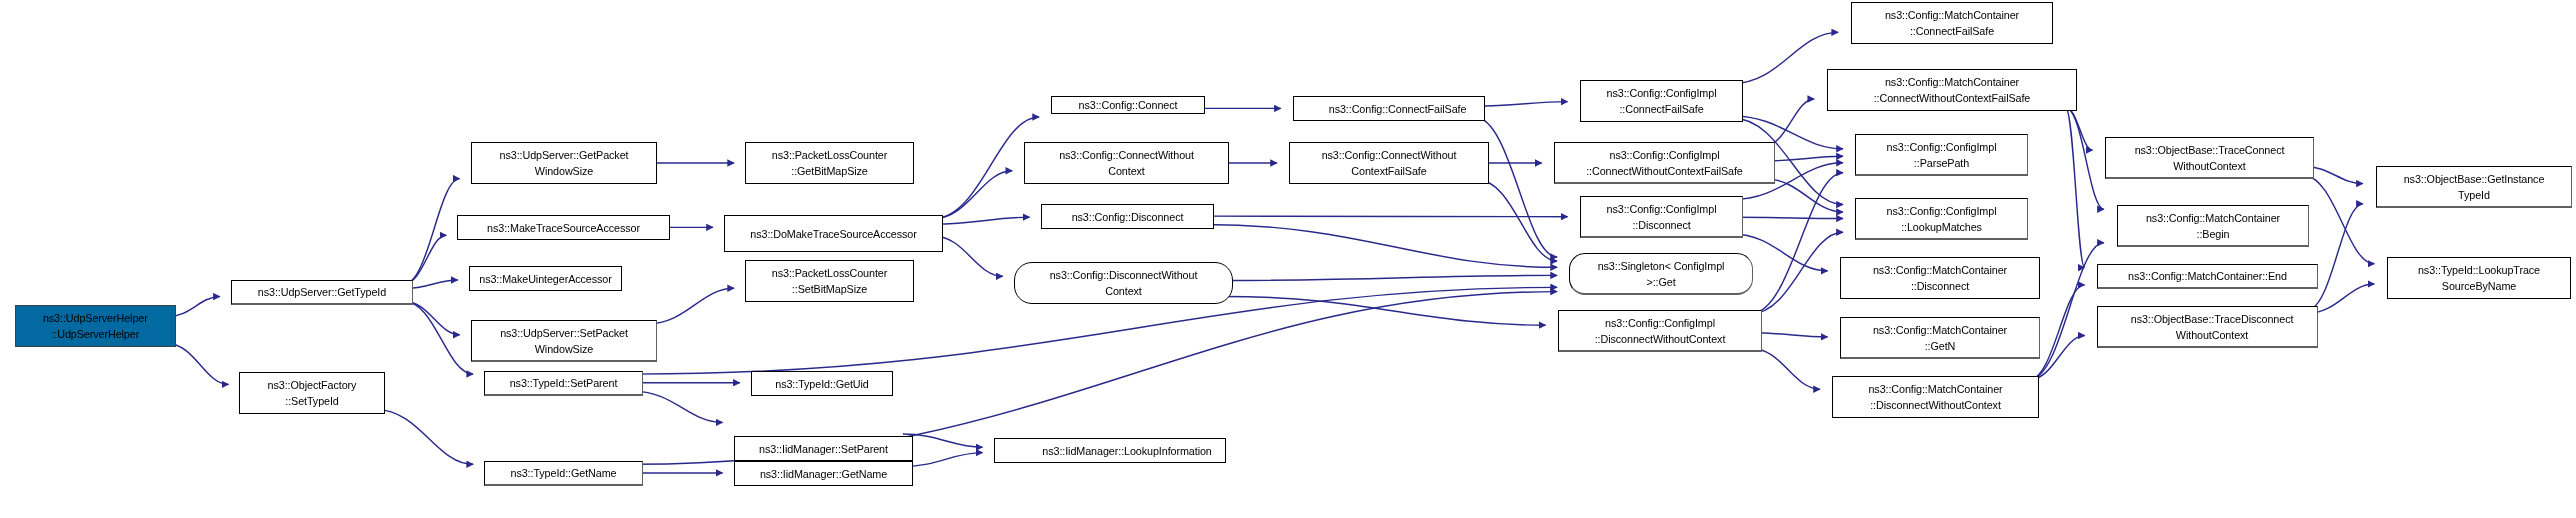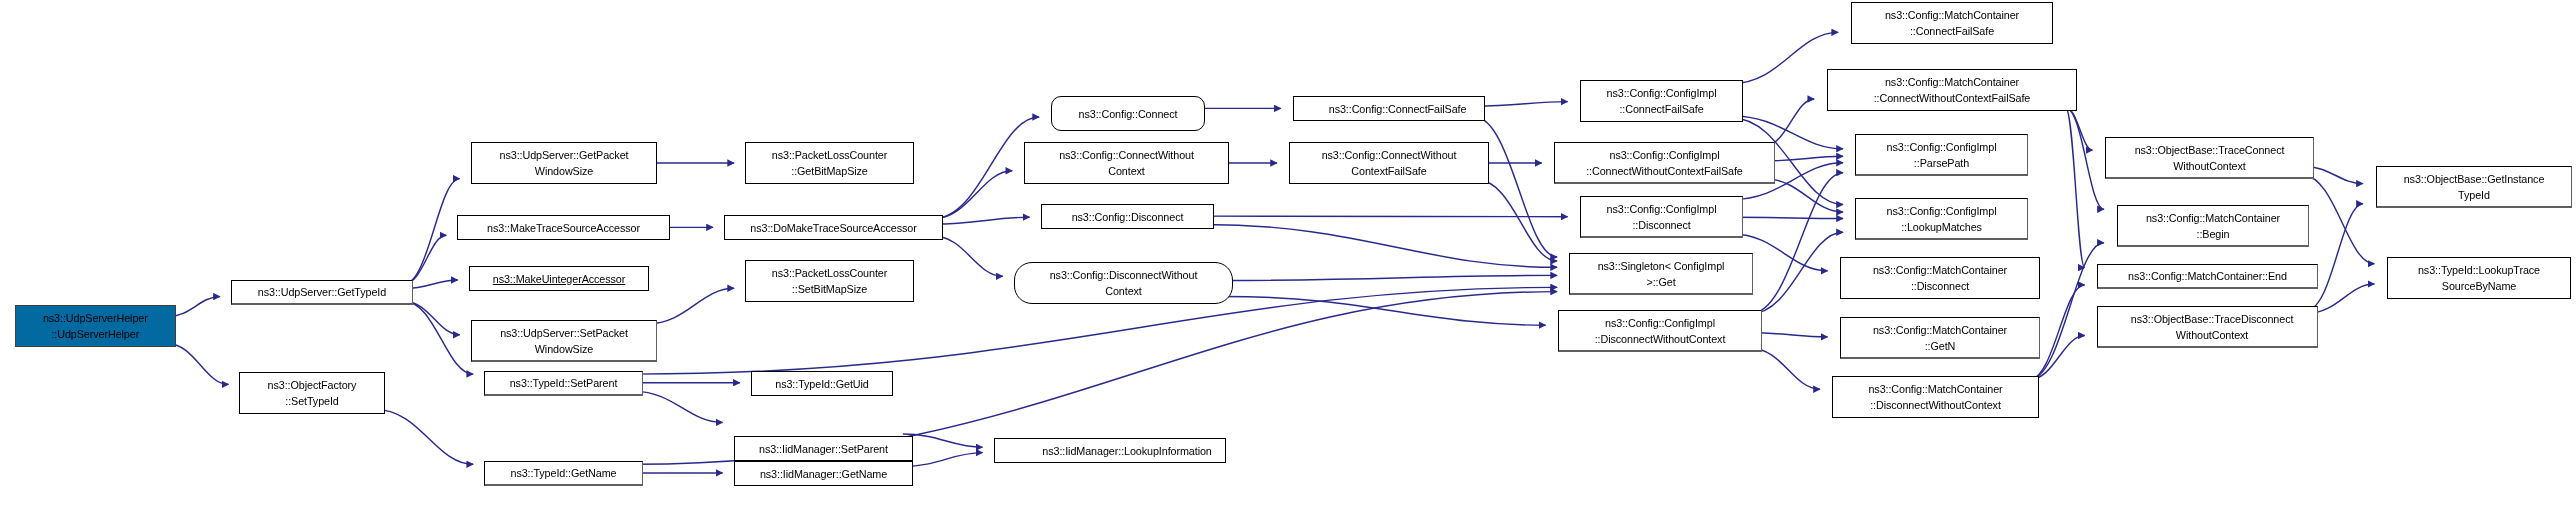--- a/index.html
+++ b/index.html
@@ -120,50 +120,50 @@
   </svg>
   <div id="node-layer">
       <div class="node root" style="left: 4.8px; top: 305px; width: 161px; height: 42px;">ns3::UdpServerHelper
 ::UdpServerHelper</div>
       <div class="node shaded" style="left: 221px; top: 280px; width: 182px; height: 25px;">ns3::UdpServer::GetTypeId</div>
       <div class="node" style="left: 229px; top: 372px; width: 146px; height: 42px;">ns3::ObjectFactory
 ::SetTypeId</div>
       <div class="node" style="left: 461px; top: 142px; width: 186px; height: 42px;">ns3::UdpServer::GetPacket
 WindowSize</div>
       <div class="node" style="left: 447px; top: 215px; width: 213px; height: 25px;">ns3::MakeTraceSourceAccessor</div>
-      <div class="node" style="left: 459px; top: 266px; width: 180px; height: 25px; text-decoration: underline;">ns3::MakeUintegerAccessor</div>
+      <div class="node" style="left: 459px; top: 266px; width: 153px; height: 25px;">ns3::MakeUintegerAccessor</div>
       <div class="node shaded" style="left: 461px; top: 320px; width: 186px; height: 42px;">ns3::UdpServer::SetPacket
 WindowSize</div>
       <div class="node shaded" style="left: 474px; top: 371px; width: 159px; height: 25px;">ns3::TypeId::SetParent</div>
       <div class="node shaded" style="left: 474px; top: 461px; width: 159px; height: 25px;">ns3::TypeId::GetName</div>
       <div class="node" style="left: 735px; top: 142px; width: 169px; height: 42px;">ns3::PacketLossCounter
 ::GetBitMapSize</div>
-      <div class="node" style="left: 714px; top: 215px; width: 219px; height: 25px;">ns3::DoMakeTraceSourceAccessor</div>
+      <div class="node" style="left: 714px; top: 215px; width: 219px; height: 37px;">ns3::DoMakeTraceSourceAccessor</div>
       <div class="node" style="left: 735px; top: 260px; width: 169px; height: 42px;">ns3::PacketLossCounter
 ::SetBitMapSize</div>
       <div class="node" style="left: 741px; top: 371px; width: 142px; height: 25px;">ns3::TypeId::GetUid</div>
       <div class="node" style="left: 724px; top: 436px; width: 179px; height: 25px;">ns3::IidManager::SetParent</div>
       <div class="node" style="left: 724px; top: 461px; width: 179px; height: 25px;">ns3::IidManager::GetName</div>
       <div class="node" style="left: 984px; top: 438px; width: 232px; height: 25px; padding-left: 37px;">ns3::IidManager::LookupInformation</div>
-      <div class="node" style="left: 1041px; top: 96px; width: 154px; height: 35px; border-radius: 10px;">ns3::Config::Connect</div>
+      <div class="node" style="left: 1041px; top: 96px; width: 154px; height: 18px;">ns3::Config::Connect</div>
       <div class="node" style="left: 1014px; top: 142px; width: 205px; height: 42px;">ns3::Config::ConnectWithout
 Context</div>
       <div class="node" style="left: 1031px; top: 204px; width: 173px; height: 25px;">ns3::Config::Disconnect</div>
       <div class="node" style="left: 1004px; top: 262px; width: 219px; height: 42px; border-radius: 18px;">ns3::Config::DisconnectWithout
 Context</div>
       <div class="node" style="left: 1283px; top: 96px; width: 192px; height: 25px; padding-left: 20px;">ns3::Config::ConnectFailSafe</div>
       <div class="node" style="left: 1279px; top: 142px; width: 200px; height: 42px;">ns3::Config::ConnectWithout
 ContextFailSafe</div>
       <div class="node" style="left: 1570px; top: 80px; width: 163px; height: 42px;">ns3::Config::ConfigImpl
 ::ConnectFailSafe</div>
       <div class="node shaded" style="left: 1544px; top: 142px; width: 221px; height: 42px;">ns3::Config::ConfigImpl
 ::ConnectWithoutContextFailSafe</div>
       <div class="node shaded" style="left: 1570px; top: 196px; width: 163px; height: 42px;">ns3::Config::ConfigImpl
 ::Disconnect</div>
-      <div class="node shaded" style="left: 1559px; top: 253px; width: 184px; height: 42px;">ns3::Singleton&lt; ConfigImpl
+      <div class="node shaded" style="left: 1559px; top: 253px; width: 184px; height: 42px; border-radius: 16px;">ns3::Singleton&lt; ConfigImpl
 &gt;::Get</div>
       <div class="node shaded" style="left: 1548px; top: 310px; width: 204px; height: 42px;">ns3::Config::ConfigImpl
 ::DisconnectWithoutContext</div>
       <div class="node" style="left: 1841px; top: 1.9px; width: 202px; height: 42px;">ns3::Config::MatchContainer
 ::ConnectFailSafe</div>
       <div class="node" style="left: 1817px; top: 69px; width: 250px; height: 42px;">ns3::Config::MatchContainer
 ::ConnectWithoutContextFailSafe</div>
       <div class="node shaded" style="left: 1845px; top: 134px; width: 173px; height: 42px;">ns3::Config::ConfigImpl
 ::ParsePath</div>
       <div class="node shaded" style="left: 1845px; top: 198px; width: 173px; height: 42px;">ns3::Config::ConfigImpl

